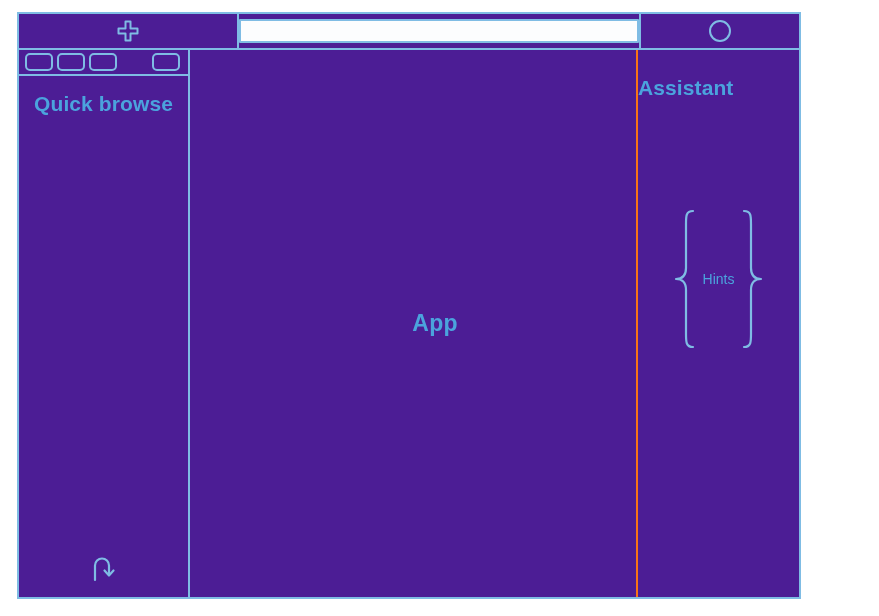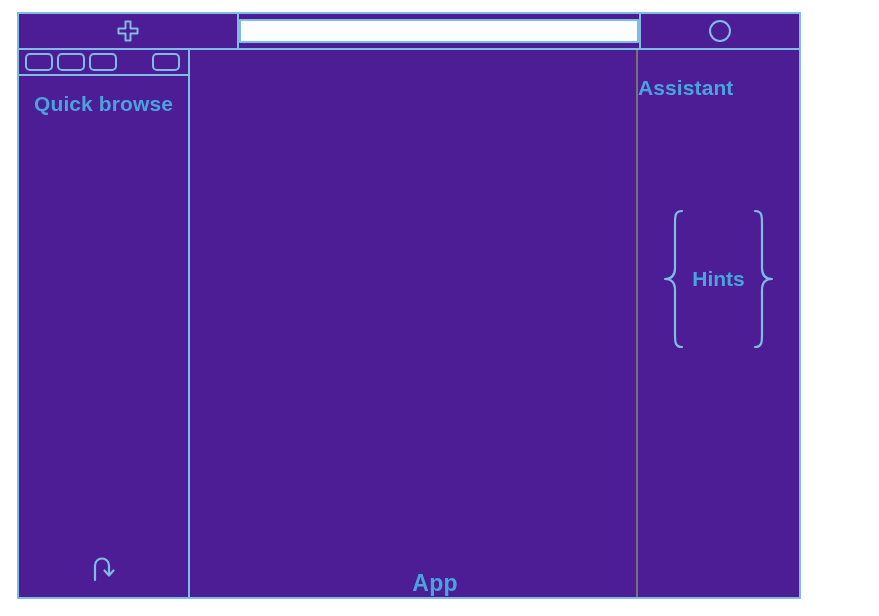--- a/index.html
+++ b/index.html
@@ -139,24 +139,24 @@
   .col-left {
     width: 171px;
     box-sizing: border-box;
     border-right: 2px solid #7FBCE4;
     position: relative;
     padding-top: 26px;
   }
   .col-center {
     flex: 1;
     box-sizing: border-box;
-    border-right: 2px solid #737373;
+    border-right: 2px solid #f97316;
     position: relative;
     display: flex;
-    align-items: flex-end;
+    align-items: center;
     justify-content: center;
     padding-left: 44px;
   }
   .col-right {
     width: 161px;
     box-sizing: border-box;
     position: relative;
   }
 
   
@@ -207,22 +207,22 @@
     align-items: center;
     justify-content: center;
   }
   .brace {
     width: 26px;
     height: 142px;
     display: block;
     flex: 0 0 auto;
   }
   .hints-label {
-    font-size: 21px;
-    font-weight: bold;
+    font-size: 14px;
+    font-weight: normal;
     color: #4BA3DD;
     padding: 0 4px;
     white-space: nowrap;
   }
 </style>
 </head>
 <body>
 
 <div id="wireframe">
   <div class="window-frame">

